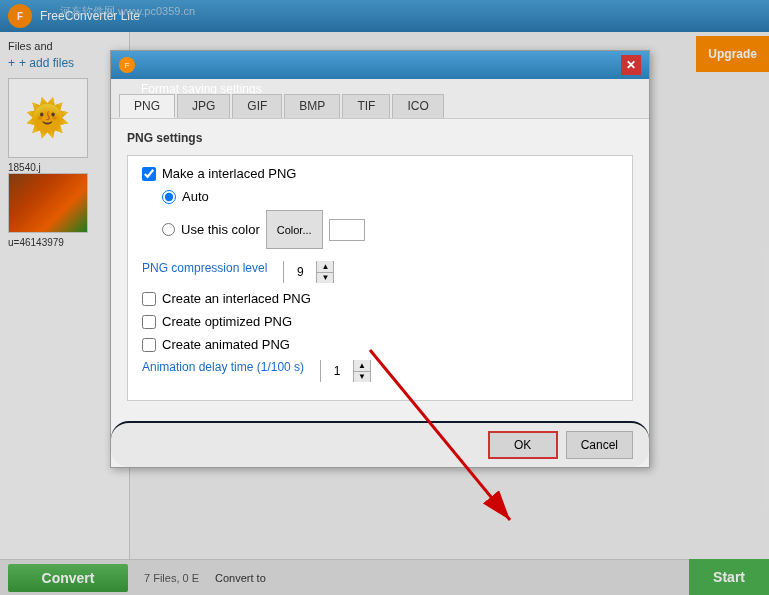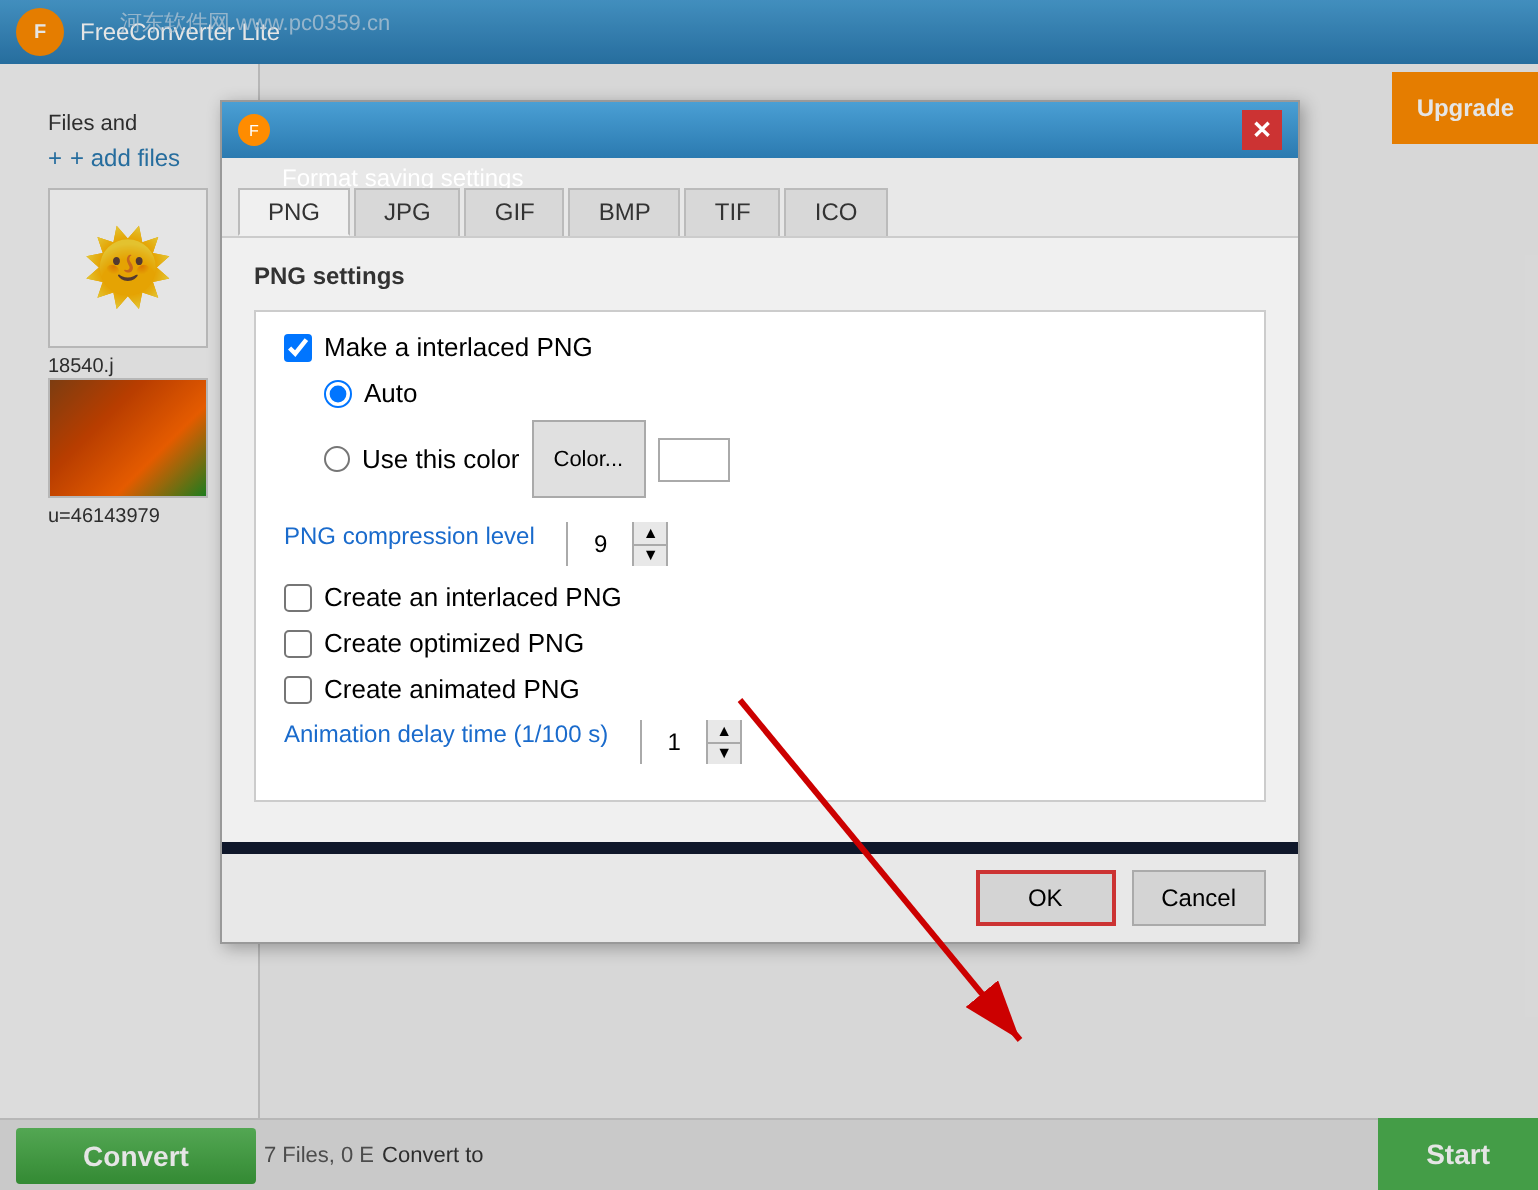--- a/index.html
+++ b/index.html
@@ -61,21 +61,21 @@
 
     .app-content {
       display: flex;
       height: calc(595px - 68px);
     }
 
     .sidebar {
       width: 130px;
       background: #f5f5f5;
       border-right: 1px solid #ccc;
-      padding: 24px;
+      padding: 8px;
     }
 
     .sidebar-label {
       font-size: 11px;
       color: #333;
       margin-bottom: 4px;
     }
 
     .add-files-btn {
       display: flex;
@@ -121,21 +121,21 @@
       position: absolute;
       bottom: 0;
       left: 0;
       right: 0;
       height: 36px;
       background: #e0e0e0;
       border-top: 1px solid #ccc;
       display: flex;
       align-items: center;
       padding: 0 8px;
-      gap: 4px;
+      gap: 16px;
     }
 
     .convert-btn {
       background: linear-gradient(to bottom, #5dba5d, #3a9a3a);
       color: white;
       border: none;
       padding: 6px 20px;
       font-size: 14px;
       font-weight: bold;
       cursor: pointer;
@@ -388,22 +388,23 @@
       margin-right: 8px;
     }
 
     
     .modal-footer {
       display: flex;
       justify-content: flex-end;
       padding: 8px 16px;
       gap: 8px;
       background: #e8e8e8;
-      border-top: 6px solid #0f172a;
+      border-top: 2px solid #0f172a;
       margin-top: 8px;
+      border-radius: 18px;
     }
 
     .ok-btn {
       background: #d4d4d4;
       border: 2px solid #cc3333;
       padding: 5px 24px;
       font-size: 12px;
       cursor: pointer;
       font-weight: normal;
       min-width: 70px;

